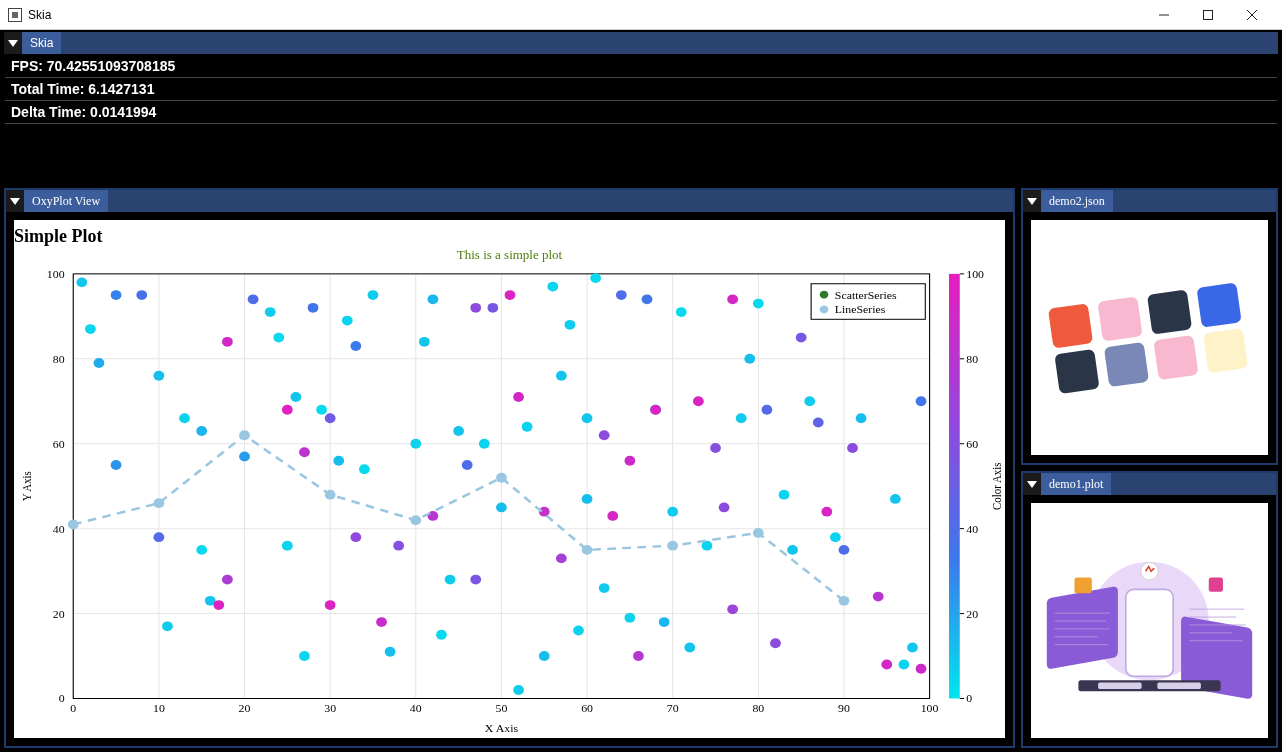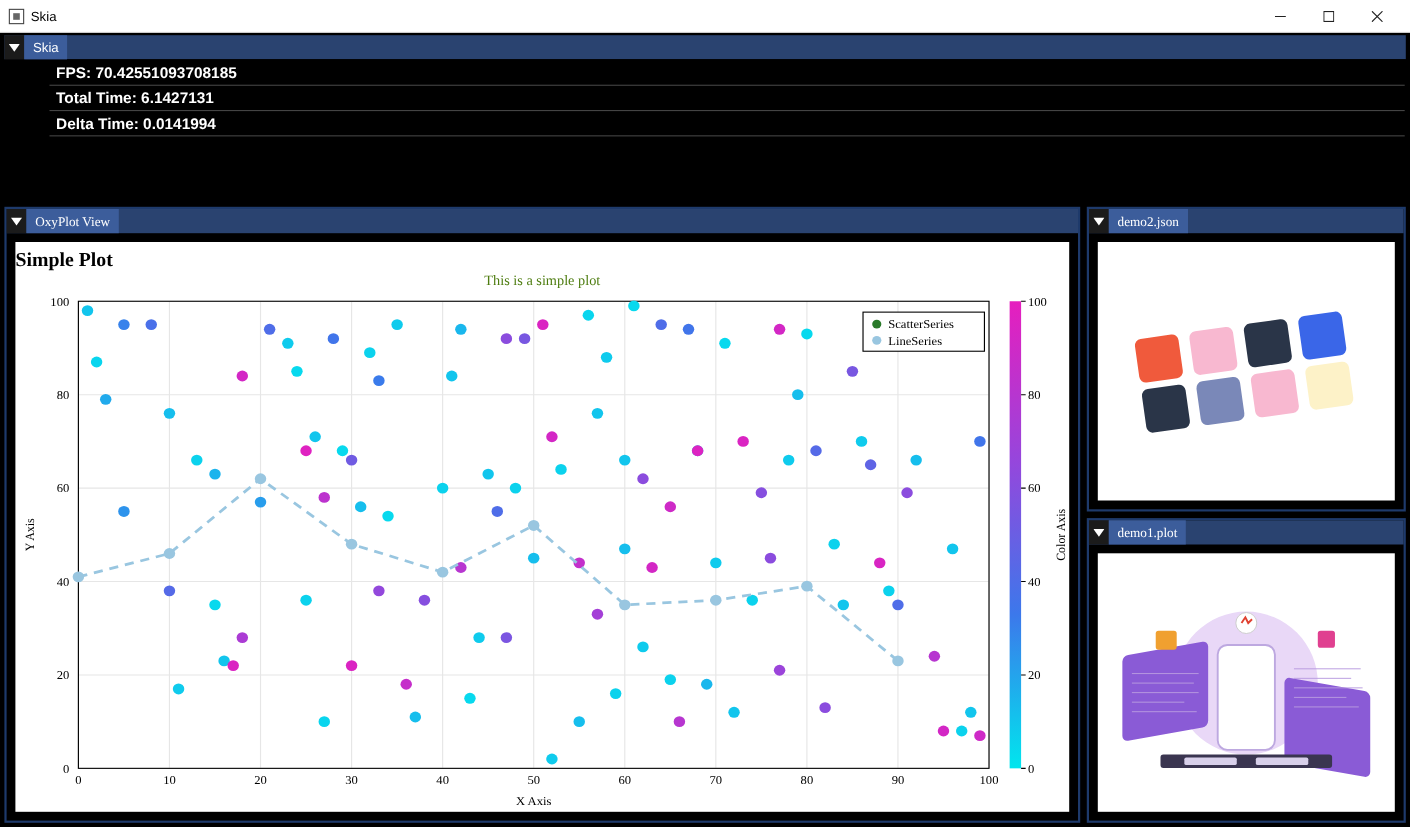--- a/index.html
+++ b/index.html
@@ -9,24 +9,24 @@
   .titlebar .app-icon::after { content:""; position:absolute; inset:3px; background:#666; }
   .titlebar .spacer { flex: 1; }
   .win-btn { width: 44px; height: 28px; display: flex; align-items: center; justify-content: center; color: #222; }
   .win-btn svg { width: 10px; height: 10px; }
   .app { position: absolute; top: 30px; left: 0; right: 0; bottom: 0; background: #000; }
   .panel-header { height: 22px; background: #2a4370; display: flex; align-items: center; font-size: 12px; color: #fff; }
   .panel-header .toggle { width: 18px; height: 22px; display: flex; align-items: center; justify-content: center; background: #1b1b1b; cursor:pointer; }
   .panel-header .tab { background: #3c5d9b; padding: 0 8px; height: 22px; display: flex; align-items: center; cursor:pointer; }
   .top-panel { position:absolute; left:4px; right:4px; top:2px; }
   .stats { background:#000; color:#fff; font-size:14px; font-weight:600; border:1px solid #000; }
-  .stats .row { padding:3px 6px; border-bottom:1px solid #444;margin-left:40px; }
+  .stats .row { padding:3px 6px; border-bottom:1px solid #444; }
   .mid { position:absolute; top:158px; left:4px; right:4px; bottom:4px; display:flex; gap:6px;font-family:Liberation Serif, serif; }
   .left-col { flex:1; display:flex; flex-direction:column; border:2px solid #1e3a6b; background:#000; }
-  .right-col { width:290px; display:flex; flex-direction:column; gap:6px; }
+  .right-col { width:257px; display:flex; flex-direction:column; gap:6px; }
   .right-panel { border:2px solid #1e3a6b; background:#000; display:flex; flex-direction:column; flex:1; }
   .right-panel .content { flex:1; background:#fff; margin:8px; display:flex; align-items:center; justify-content:center; }
   .plot-wrap { flex:1; background:#fff; margin:8px; position:relative; }
   .plot-title { text-align:left; font-weight:700; font-size:18px; color:#000; padding-top:6px; }
   .plot-sub { text-align:center; font-size:13px; color:#4d7c0f; }
   .axis-label { font-size:11px; fill:#000; }
   .tick-label { font-size:11px; fill:#000; }
   .legend-box { fill:#fff; stroke:#000; stroke-width:1; }
   .legend-text { font-size:11px; fill:#000; }
   .grid line { stroke:#e6e6e6; stroke-width:1; }

